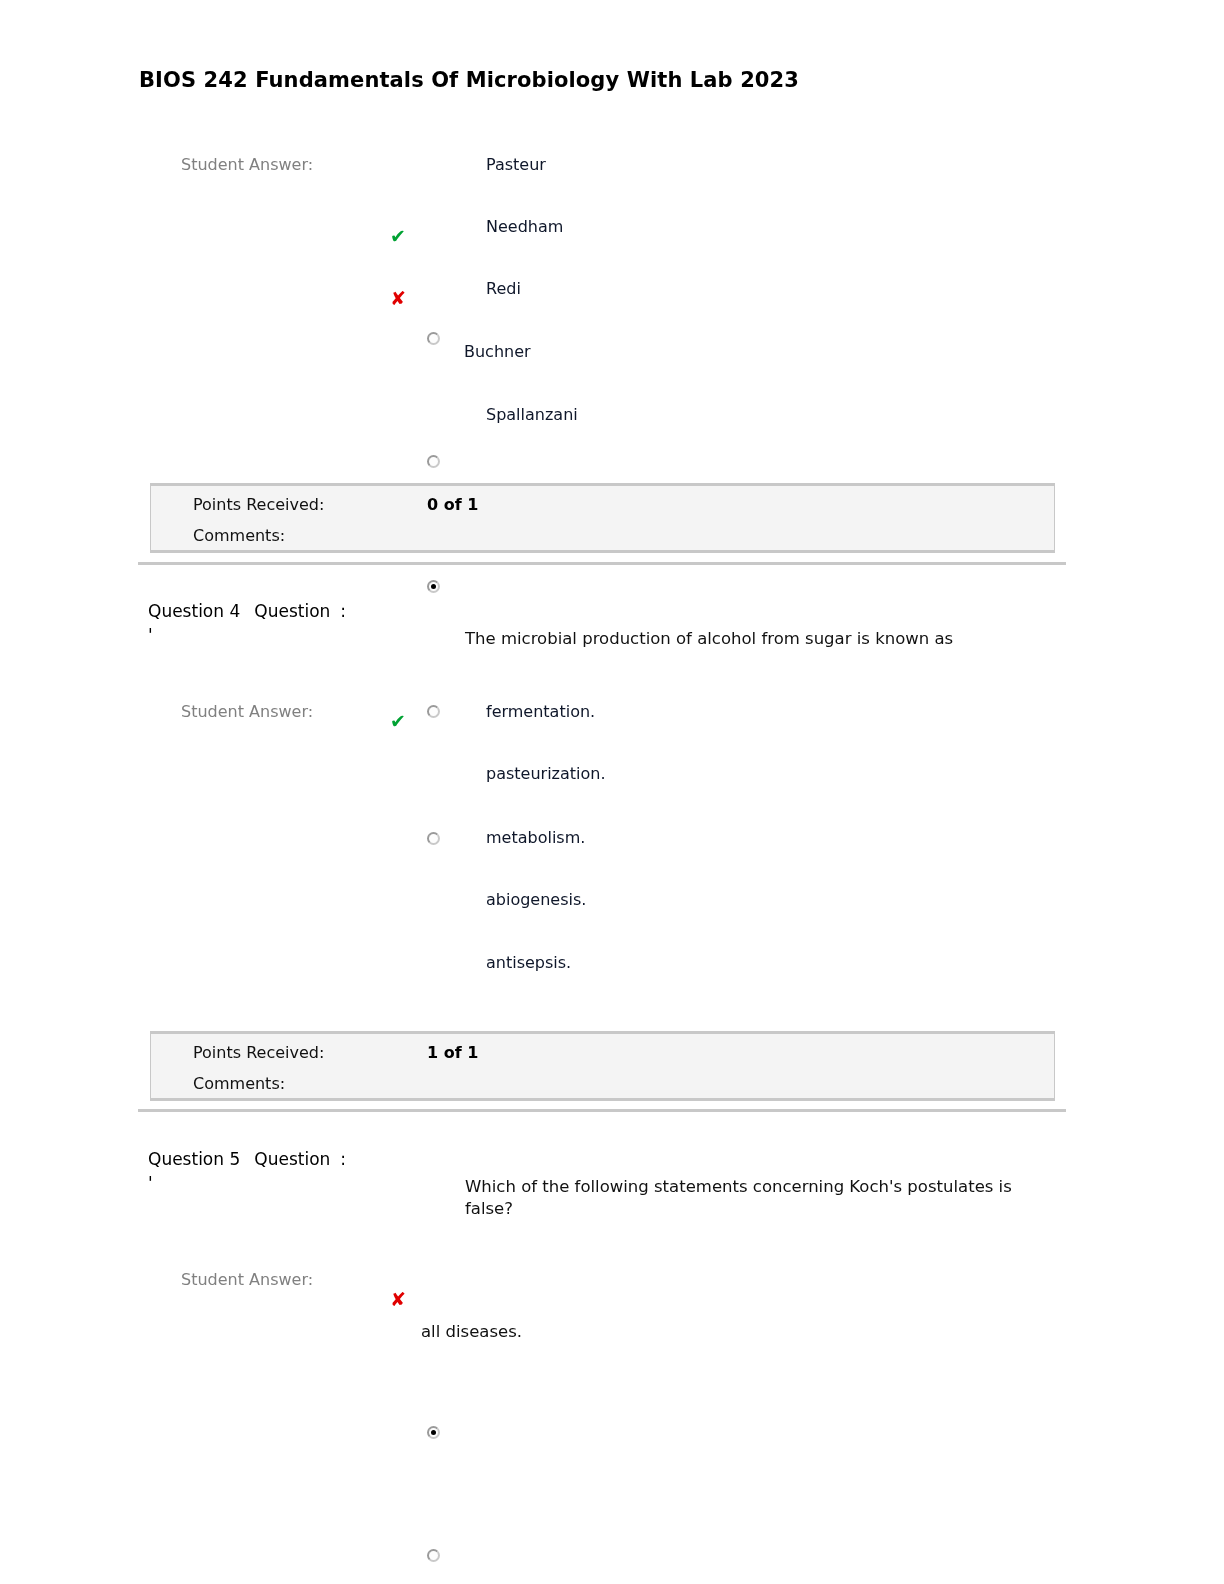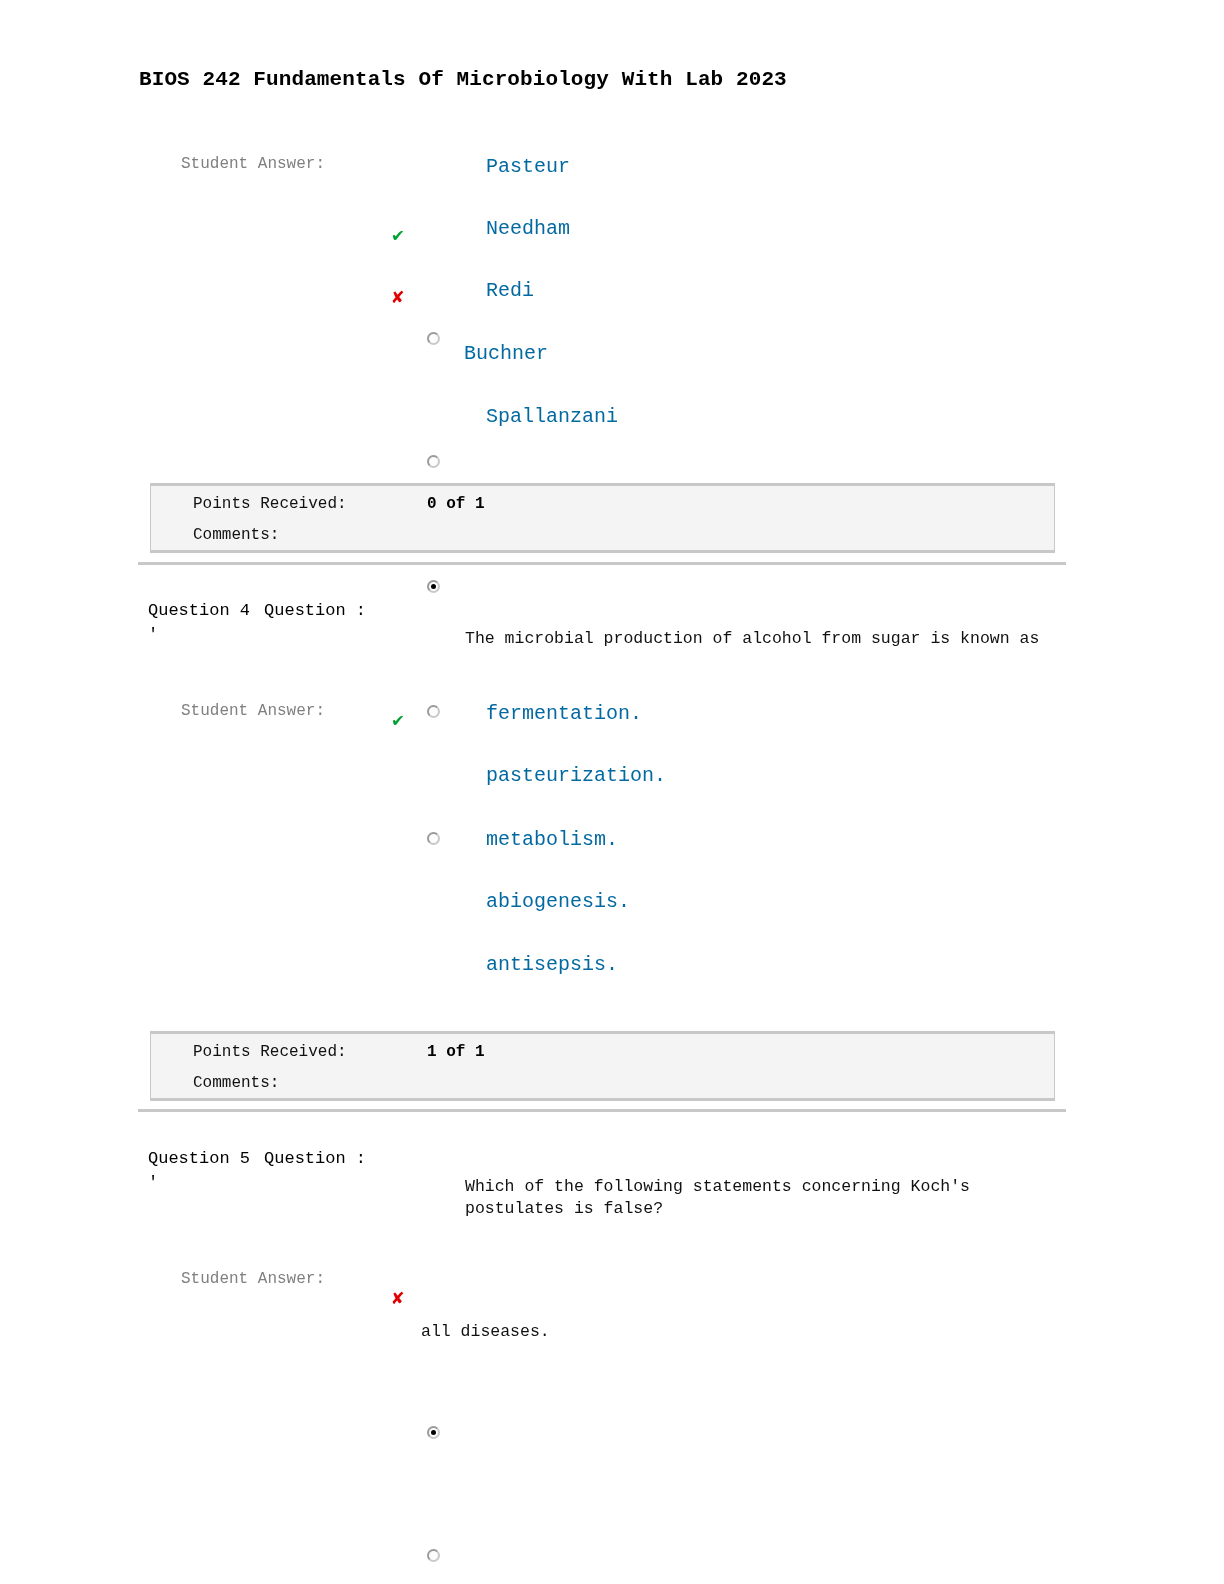--- a/index.html
+++ b/index.html
@@ -15,21 +15,20 @@
     font-family: "DejaVu Sans", sans-serif;
     color: #000000;
     overflow: hidden;
   }
 
   .page {
     position: absolute;
     left: 0; top: 0;
     width: 1224px;
     height: 1584px;
-    font-family: Liberation Mono, monospace;
   }
 
   
   .doc-title {
     position: absolute;
     left: 139px;
     top: 68px;
     font-size: 21px;
     font-weight: bold;
     letter-spacing: 0.1px;
@@ -79,22 +78,22 @@
     width: 5px;
     height: 5px;
     margin-left: -2.5px;
     margin-top: -2.5px;
     border-radius: 50%;
     background: #000000;
   }
 
   .option-text {
     position: absolute;
-    font-size: 20px;
-    color: #0369a1;
+    font-size: 16px;
+    color: #0f172a;
     white-space: nowrap;
   }
 
   
   .points-box {
     position: absolute;
     box-sizing: border-box;
     background: #f4f4f4;
     border: 1px solid #c8c8c8;
     border-top: 3px solid #c8c8c8;

